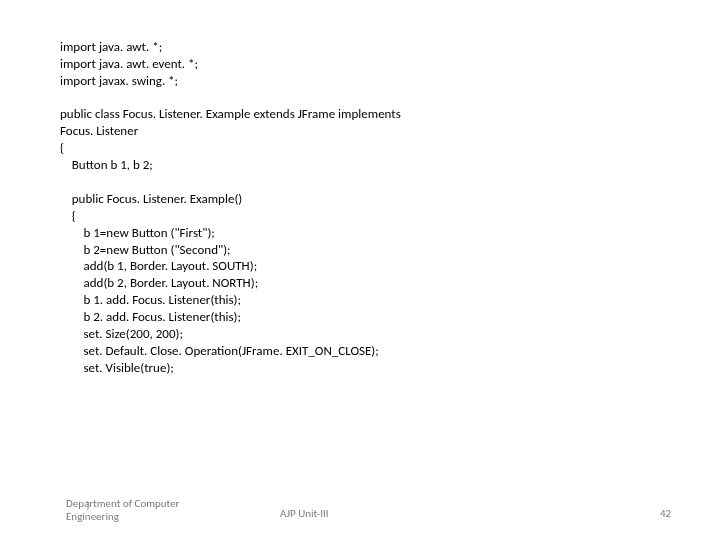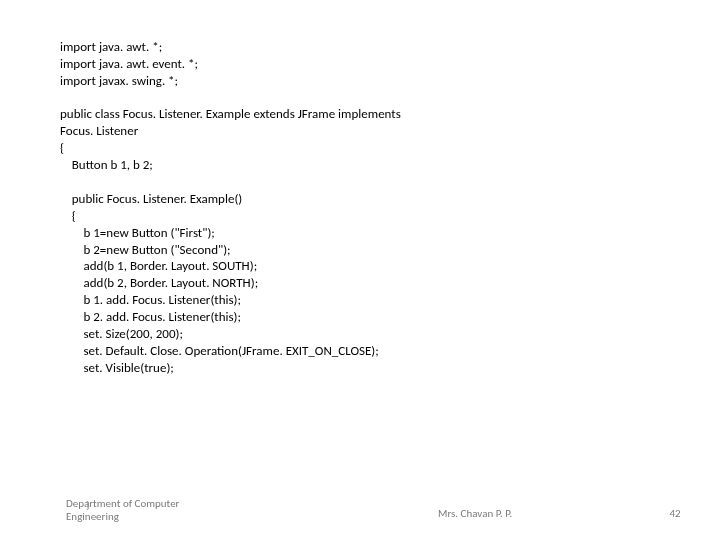--- a/index.html
+++ b/index.html
@@ -64,21 +64,21 @@
     left: 438px;
     bottom: 4px;
     width: 180px;
     text-align: left;
   }
   .footer-page {
     position: absolute;
     right: 30px;
     bottom: 4px;
     width: 30px;
-    text-align: center;
+    text-align: left;
   }
 </style>
 </head>
 <body>
 
 <div class="slide">
 
   <div class="code">
 <span>import java. awt. *;</span>
 <span>import java. awt. event. *;</span>
@@ -100,17 +100,17 @@
 <span>        set. Size(200, 200);</span>
 <span>        set. Default. Close. Operation(JFrame. EXIT_ON_CLOSE);</span>
 <span>        set. Visible(true);</span></div>
 
   <div class="footer">
     <div class="footer-closebrace">}</div>
     <div class="footer-left">
       <span>Department of Computer</span><br>
       <span>Engineering</span>
     </div>
-    <div class="footer-author">Mrs. Chavan P. P.</div>
+    <div class="footer-center">AJP Unit-III</div>
     <div class="footer-page">42</div>
   </div>
 
 </div>
 
 </body></html>

